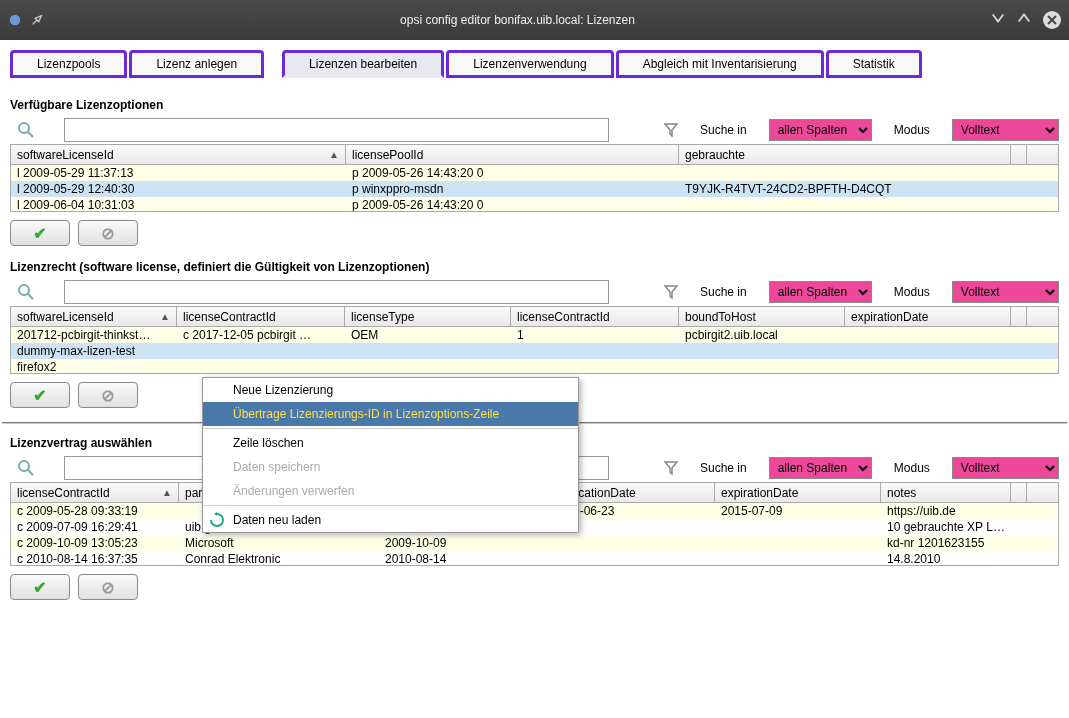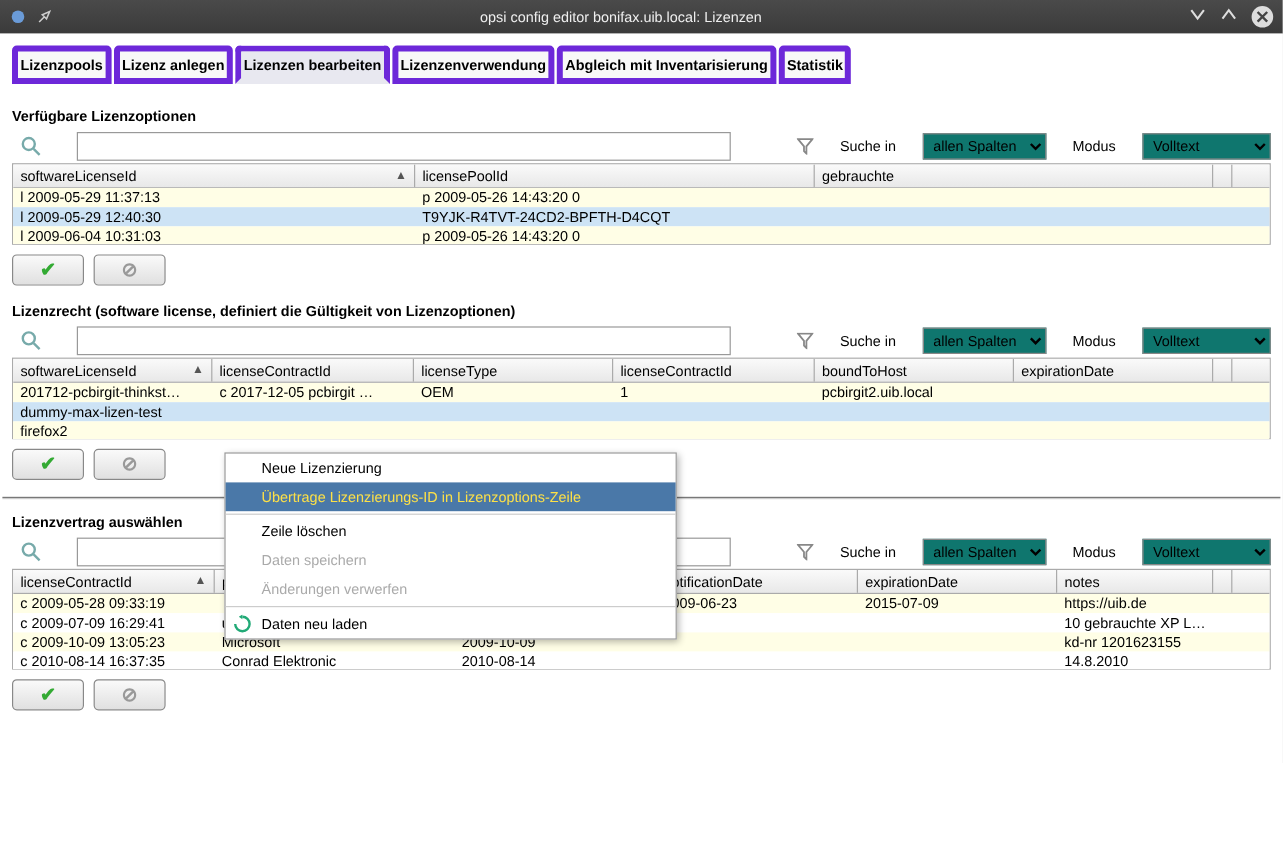--- a/index.html
+++ b/index.html
@@ -1,54 +1,54 @@
 <!DOCTYPE html>
 <html><head>
 <meta charset="utf-8">
 <style>
 * { box-sizing: border-box; margin: 0; padding: 0; font-family: Arial, sans-serif; font-size: 12px; }
 body { background: #e8e8e8; width: 1069px; height: 718px; overflow: hidden; }
-.titlebar { background: linear-gradient(#4a4a4a, #3a3a3a); height: 28px; display: flex; align-items: center; padding: 0 8px; color: #eee; justify-content: space-between; }
+.titlebar { background: linear-gradient(#4a4a4a, #3a3a3a); height: 40px; display: flex; align-items: center; padding: 0 8px; color: #eee; justify-content: space-between; }
 .titlebar-icons-left { display: flex; gap: 8px; }
 .titlebar-title { flex: 1; text-align: center; }
 .titlebar-icons-right { display: flex; gap: 12px; }
 .win-icon { width: 14px; height: 14px; display: inline-block; cursor: pointer; }
 .circle-x { width: 18px; height: 18px; border-radius: 50%; background: #ddd; color: #333; display: flex; align-items: center; justify-content: center; font-weight: bold; }
 .content { background: #fff; height: 694px; padding: 10px; }
 .tabs { display: flex; gap: 2px; margin-bottom: 20px; }
-.tab { border: 5px solid #6d28d9; border-radius: 4px 4px 0 0; padding: 4px 2px; background: #f8f8f8; cursor: pointer; font-weight: bold; }
-.tab.active { background: #e8e8f0; border-bottom-color: #e8e8f0; }
+.tab { border: 3px solid #6d28d9; border-radius: 4px 4px 0 0; padding: 4px 24px; background: #f8f8f8; cursor: pointer; }
+.tab.active { background: #e8e8f0; border-bottom-color: #e8e8f0; margin-left: 16px; }
 .section-title { font-weight: bold; margin: 6px 0; }
 .filter-row { display: flex; align-items: center; gap: 22px; margin: 6px 0 2px 0; }
 .mag-icon { width: 40px; height: 24px; display: flex; align-items: center; justify-content: center; cursor: pointer; }
 .filter-input { flex: 0 0 545px; height: 24px; border: 1px solid #999; padding: 2px 4px; }
 .spacer { flex: 0 0 10px; }
 .funnel-icon { width: 18px; height: 18px; display: flex; align-items: center; justify-content: center; cursor: pointer; }
 .label { white-space: nowrap; }
-.select { height: 22px; border: 1px solid #888; background: #0f766e; padding: 2px 4px; }
+.select { height: 22px; border: 1px solid #888; background: #ec4899; padding: 2px 4px; }
 .select.col { width: 125px; }
 .select.mode { width: 130px; }
 .table-wrap { border: 1px solid #aaa; height: 68px; overflow: hidden; position: relative; }
 .table-wrap.t2 { height: 68px; }
 .table-wrap.t3 { height: 84px; }
 .thead { display: flex; background: linear-gradient(#fafafa,#e8e8e8); border-bottom: 1px solid #aaa; height: 20px; }
 .th { border-right: 1px solid #aaa; padding: 2px 6px; display: flex; align-items: center; cursor: pointer; position: relative; }
 .th .sort { position: absolute; right: 6px; font-size: 10px; color: #555; }
 .tbody { overflow-y: scroll; height: calc(100% - 20px); }
 .tr { display: flex; height: 16px; align-items: center; }
 .tr:nth-child(odd) { background: #fffee6; }
 .tr:nth-child(even) { background: #fff; }
 .tr.selected { background: #cde3f5 !important; }
 .td { padding: 1px 6px; white-space: nowrap; overflow: hidden; text-overflow: ellipsis; }
 .btnrow { display: flex; gap: 8px; margin: 8px 0 14px 0; }
 .btn { width: 60px; height: 26px; border: 1px solid #888; border-radius: 4px; background: linear-gradient(#fafafa,#e0e0e0); display: flex; align-items: center; justify-content: center; cursor: pointer; }
 .check-green { color: #3a3; font-size: 16px; font-weight: bold; }
 .cancel-gray { color: #999; font-size: 16px; font-weight: bold; }
 hr.sep { border: none; border-top: 2px groove #ccc; margin: 4px -8px 12px -8px; }
-.ctx-menu { position: absolute; left: 187px; top: 377px; width: 377px; background: #fff; border: 1px solid #999; box-shadow: 2px 2px 6px rgba(0,0,0,0.3); z-index: 100; }
+.ctx-menu { position: absolute; left: 202px; top: 377px; width: 377px; background: #fff; border: 1px solid #999; box-shadow: 2px 2px 6px rgba(0,0,0,0.3); z-index: 100; }
 .ctx-item { padding: 5px 8px 5px 30px; cursor: pointer; position: relative; }
 .ctx-item.hl { background: #4a78a8; color: #fde047; }
 .ctx-item.disabled { color: #aaa; cursor: default; }
 .ctx-sep { border-top: 1px solid #ccc; margin: 2px 0; }
 .ctx-icon { position: absolute; left: 6px; top: 4px; width: 16px; height: 16px; }
 
 .t1c1{width:335px}.t1c2{width:333px}.t1c3{width:332px}.t1cend{width:16px}
 
 .t2c1{width:166px}.t2c2{width:168px}.t2c3{width:166px}.t2c4{width:168px}.t2c5{width:166px}.t2c6{width:166px}.t2cend{width:16px}
 
@@ -131,20 +131,21 @@
       <div class="th t1cend"></div>
     </div>
     <div class="tbody" id="tb1">
         <div class="tr">
           <div class="td t1c1">l  2009-05-29 11:37:13</div>
           <div class="td t1c2">p  2009-05-26 14:43:20 0</div>
           <div class="td t1c3"></div>
         </div>
         <div class="tr selected">
           <div class="td t1c1">l  2009-05-29 12:40:30</div>
+          <div class="td t1c2">p  winxppro-msdn</div>
           <div class="td t1c3">T9YJK-R4TVT-24CD2-BPFTH-D4CQT</div>
         </div>
         <div class="tr">
           <div class="td t1c1">l  2009-06-04 10:31:03</div>
           <div class="td t1c2">p  2009-05-26 14:43:20 0</div>
           <div class="td t1c3"></div>
         </div>
       </div>
   </div>
   <div class="btnrow">

